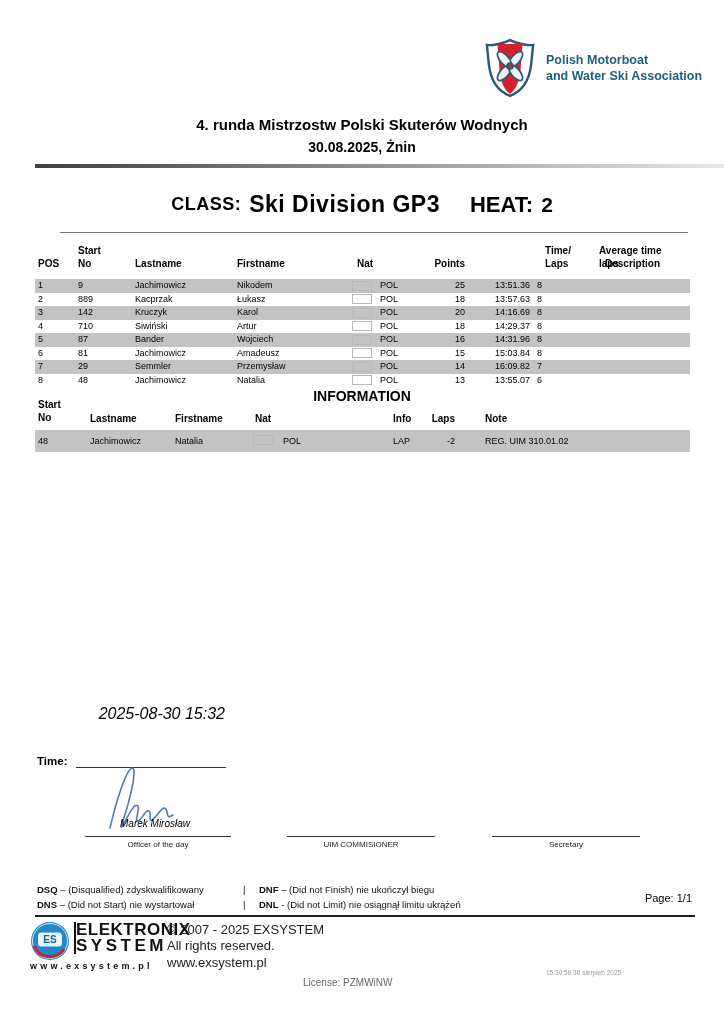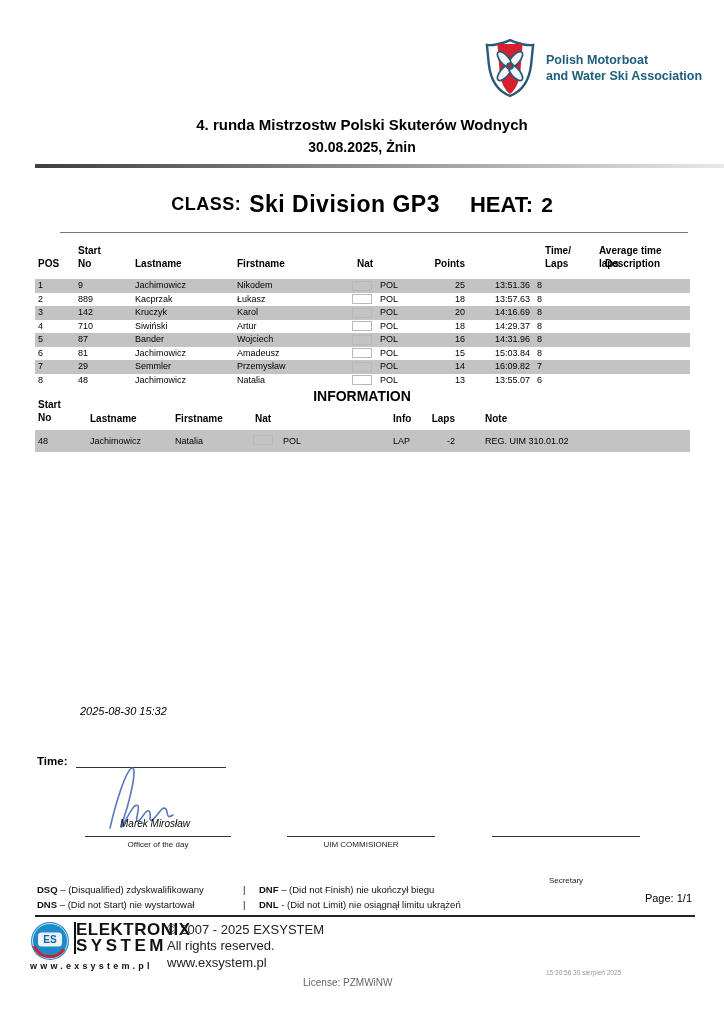--- a/index.html
+++ b/index.html
@@ -72,29 +72,29 @@
   .ic-last{left:55px;}
   .ic-first{left:140px;}
   .ic-flag{left:218px;top:5px;}
   .ic-nat{left:248px;}
   .ic-info{left:358px;}
   .ic-laps{left:380px;width:40px;text-align:right;}
   .ic-note{left:450px;}
 
   
   .time-label{position:absolute;left:37px;top:755px;font-weight:bold;font-size:11.5px;}
-  .time-value{position:absolute;left:80px;top:705px;width:145px;text-align:left;font-style:italic;font-size:11px;}
+  .time-value{position:absolute;left:80px;top:705px;width:145px;text-align:right;font-style:italic;font-size:16px;}
   .time-line{position:absolute;left:76px;top:767px;width:150px;border-top:1px solid #333;}
   .signature-svg{position:absolute;left:80px;top:762px;}
   .officer-name{position:absolute;left:85px;top:818px;width:140px;text-align:center;font-style:italic;font-size:10px;}
   .sig-line{position:absolute;top:836px;border-top:1px solid #333;}
   .sig-label{position:absolute;top:840px;text-align:center;font-size:8px;color:#222;}
   .l1{left:85px;width:146px;}  .lb1{left:85px;width:146px;}
   .l2{left:287px;width:148px;} .lb2{left:287px;width:148px;}
-  .l3{left:492px;width:148px;} .lb3{left:492px;width:148px;margin-top:36px;}
+  .l3{left:492px;width:148px;} .lb3{left:492px;width:148px;}
 
   
   .legend{position:absolute;left:37px;top:883px;font-size:9.5px;color:#111;}
   .legend-row{display:grid;grid-template-columns:206px 16px auto;line-height:14.5px;}
   .legend b{font-weight:bold;}
   .page-label{position:absolute;right:32px;top:892px;font-size:11px;}
 
   
   .footer-line{position:absolute;top:915px;left:35px;width:660px;border-top:2px solid #222;}
   .es-logo{position:absolute;left:30px;top:921px;}

